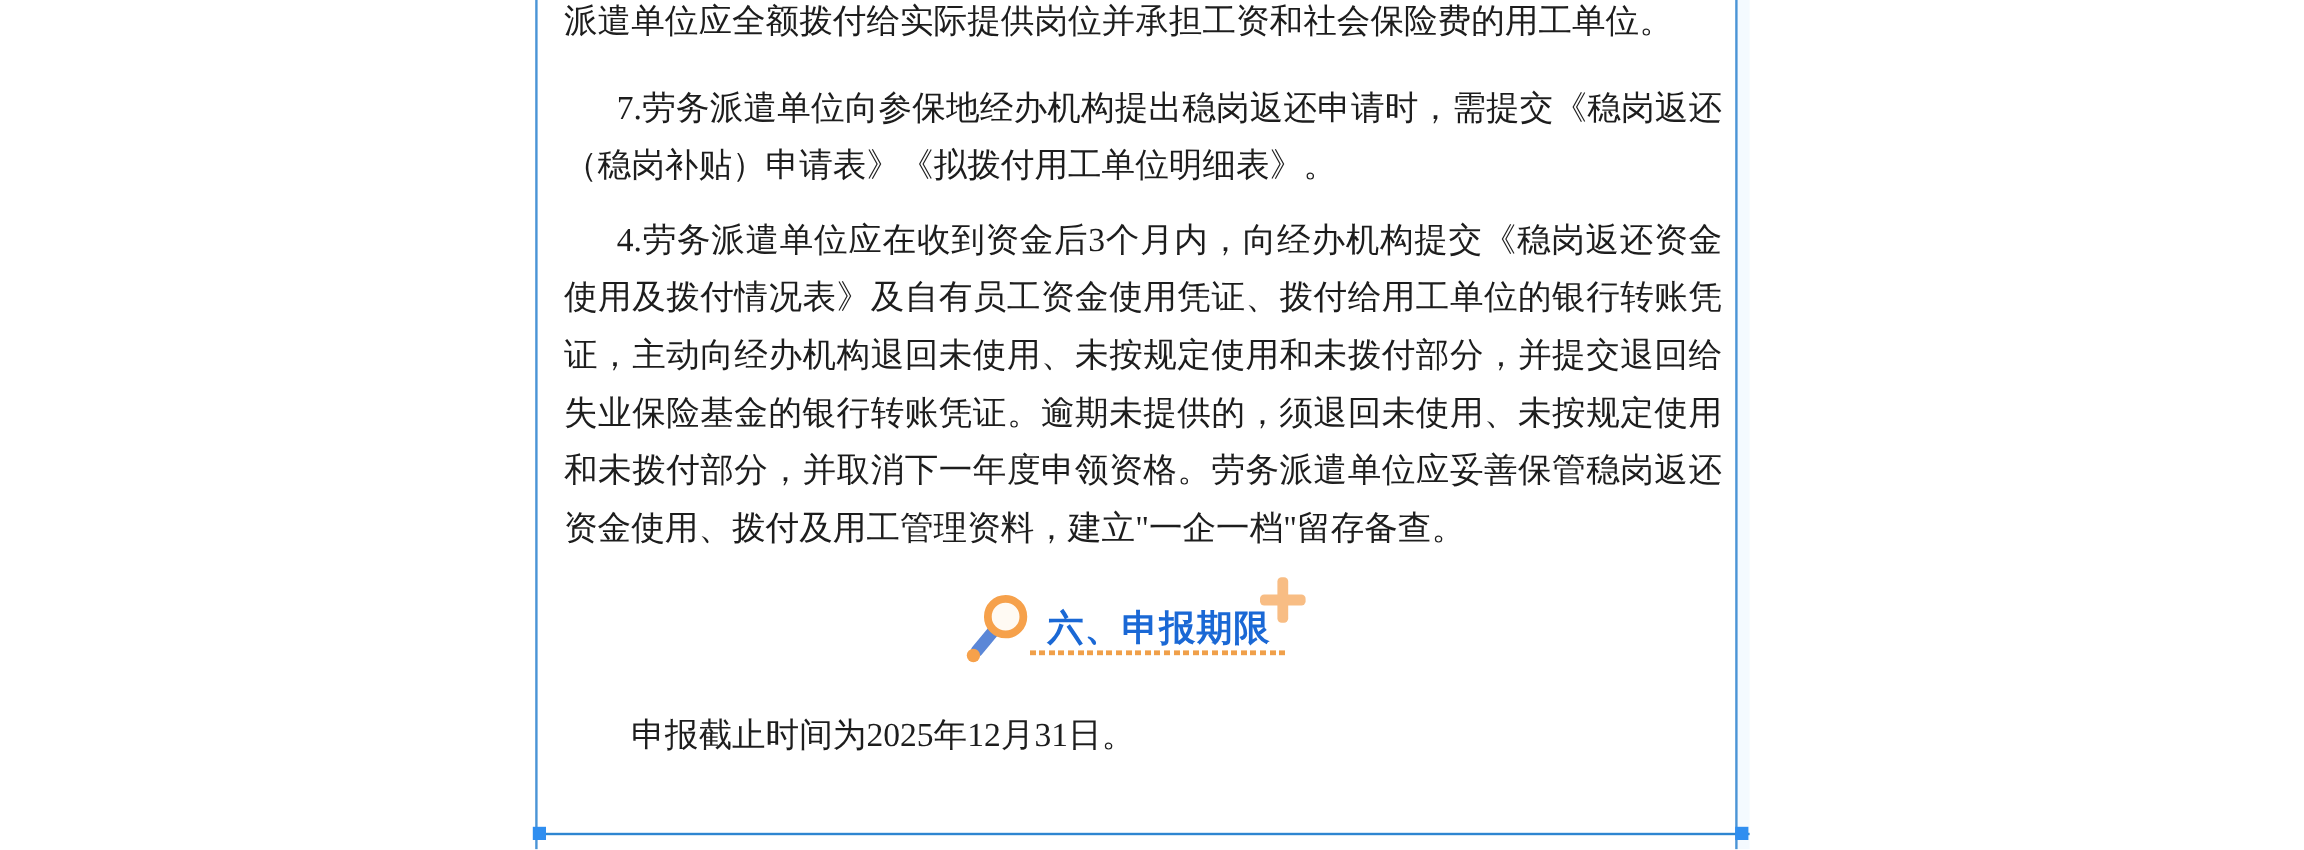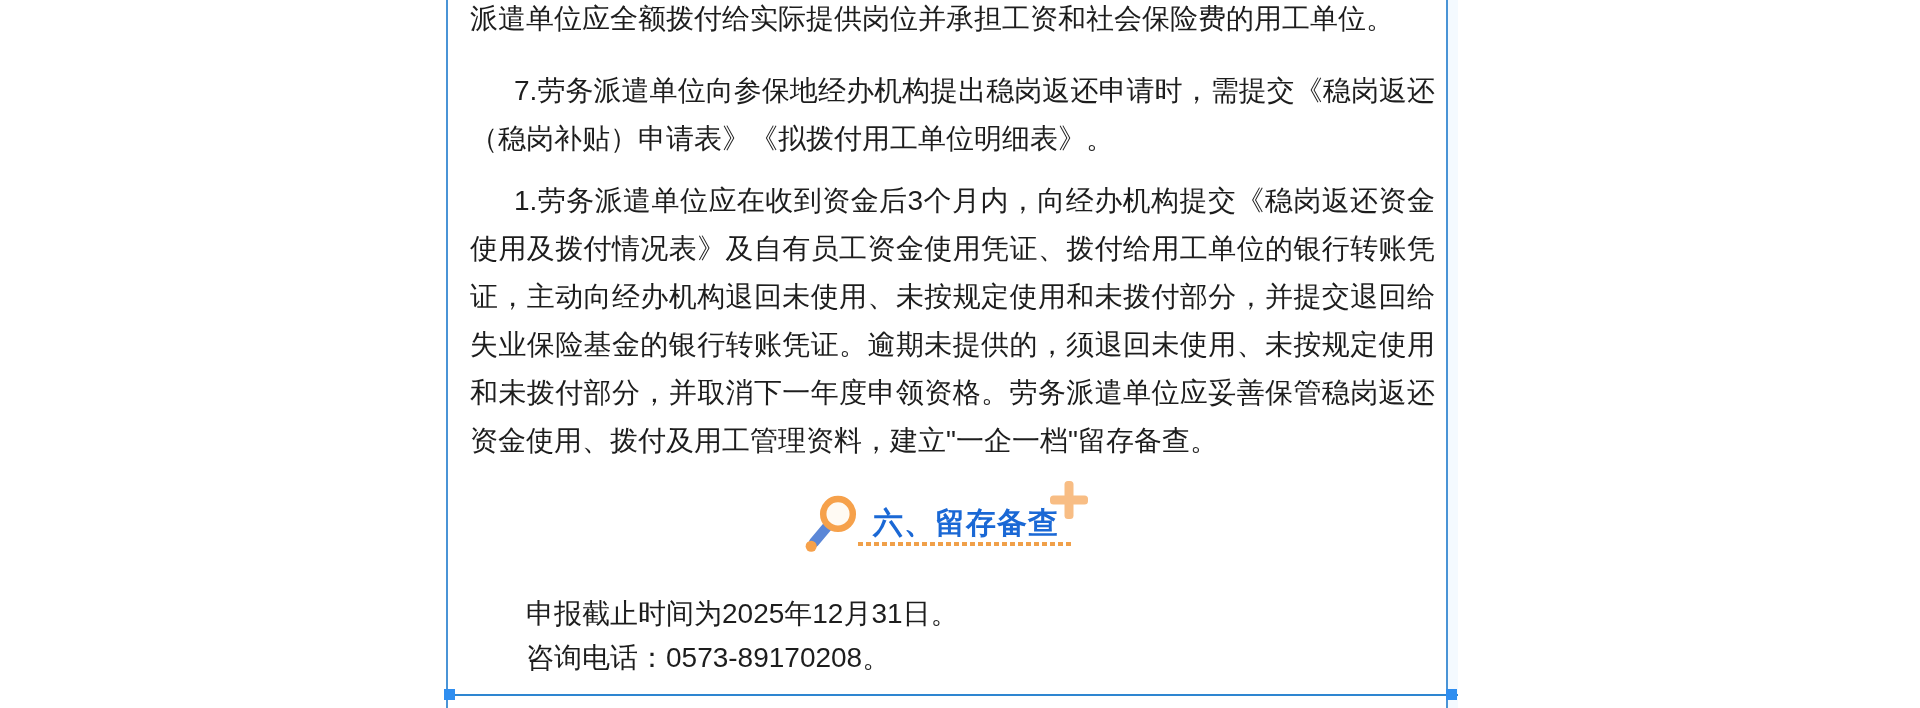--- a/index.html
+++ b/index.html
@@ -1,19 +1,19 @@
 <!DOCTYPE html>
 <html><head>
 <meta charset="utf-8">
 <style>
   html,body{margin:0;padding:0;background:#ffffff;}
   .stage{
     position:relative;width:1576px;height:708px;overflow:hidden;
     background:#ffffff;
-    font-family:Liberation Sans, sans-serif;
+    font-family:Liberation Serif, serif;
   }
   
   .v-line{position:absolute;top:0;height:708px;width:2px;background:#4a94d6;}
   .v-line.left{left:446px;}
   .v-line.right{left:1446px;}
   .right-strip{position:absolute;top:0;left:1448px;width:10px;height:708px;background:#f4faff;}
   .bottom-line{position:absolute;left:446px;top:694px;width:1012px;height:2px;background:#2e86d1;}
   .handle{position:absolute;width:11px;height:11px;background:#2f8ef0;top:689px;}
   .handle.left{left:444px;}
   .handle.right{left:1446px;}
@@ -60,33 +60,32 @@
   <div class="v-line left"></div>
   <div class="right-strip"></div>
   <div class="v-line right"></div>
   <div class="bottom-line"></div>
   <div class="handle left"></div>
   <div class="handle right"></div>
 
   <div class="text-area">
     <p class="p1">派遣单位应全额拨付给实际提供岗位并承担工资和社会保险费的用工单位。</p>
     <p class="p2">7.劳务派遣单位向参保地经办机构提出稳岗返还申请时，需提交《稳岗返还（稳岗补贴）申请表》《拟拨付用工单位明细表》。</p>
-    <p class="p3">1.劳务派遣单位应在收到资金后3个月内，向经办机构提交《稳岗返还资金使用及拨付情况表》及自有员工资金使用凭证、拨付给用工单位的银行转账凭证，主动向经办机构退回未使用、未按规定使用和未拨付部分，并提交退回给失业保险基金的银行转账凭证。逾期未提供的，须退回未使用、未按规定使用和未拨付部分，并取消下一年度申领资格。劳务派遣单位应妥善保管稳岗返还资金使用、拨付及用工管理资料，建立"一企一档"留存备查。</p>
+    <p class="p3">4.劳务派遣单位应在收到资金后3个月内，向经办机构提交《稳岗返还资金使用及拨付情况表》及自有员工资金使用凭证、拨付给用工单位的银行转账凭证，主动向经办机构退回未使用、未按规定使用和未拨付部分，并提交退回给失业保险基金的银行转账凭证。逾期未提供的，须退回未使用、未按规定使用和未拨付部分，并取消下一年度申领资格。劳务派遣单位应妥善保管稳岗返还资金使用、拨付及用工管理资料，建立"一企一档"留存备查。</p>
   </div>
 
   <svg class="magnifier" viewBox="0 0 80 80" aria-hidden="true">
     <line x1="29" y1="41" x2="14" y2="59" stroke="#5b87d7" stroke-width="11" stroke-linecap="round"></line>
     <circle cx="11" cy="63" r="6" fill="#f6a14b"></circle>
     <circle cx="40" cy="28" r="16" fill="#fffaf3" stroke="#f6a14b" stroke-width="7"></circle>
   </svg>
-  <div class="section-title">六、留存备查</div>
+  <div class="section-title">六、申报期限</div>
   <div class="dashed-underline"></div>
   <svg class="plus-deco" viewBox="0 0 46 46" aria-hidden="true">
     <rect x="4" y="18.5" width="38" height="9" rx="3.5" fill="#f8bd84"></rect>
     <rect x="18.5" y="4" width="9" height="38" rx="3.5" fill="#f8bd84"></rect>
   </svg>
 
   <p class="deadline-line">申报截止时间为2025年12月31日。</p>
-  <p class="phone-line">咨询电话：0573-89170208。</p>
 
   <div class="scrollbar-thumb"></div>
 
 </div>
 
 </body></html>

